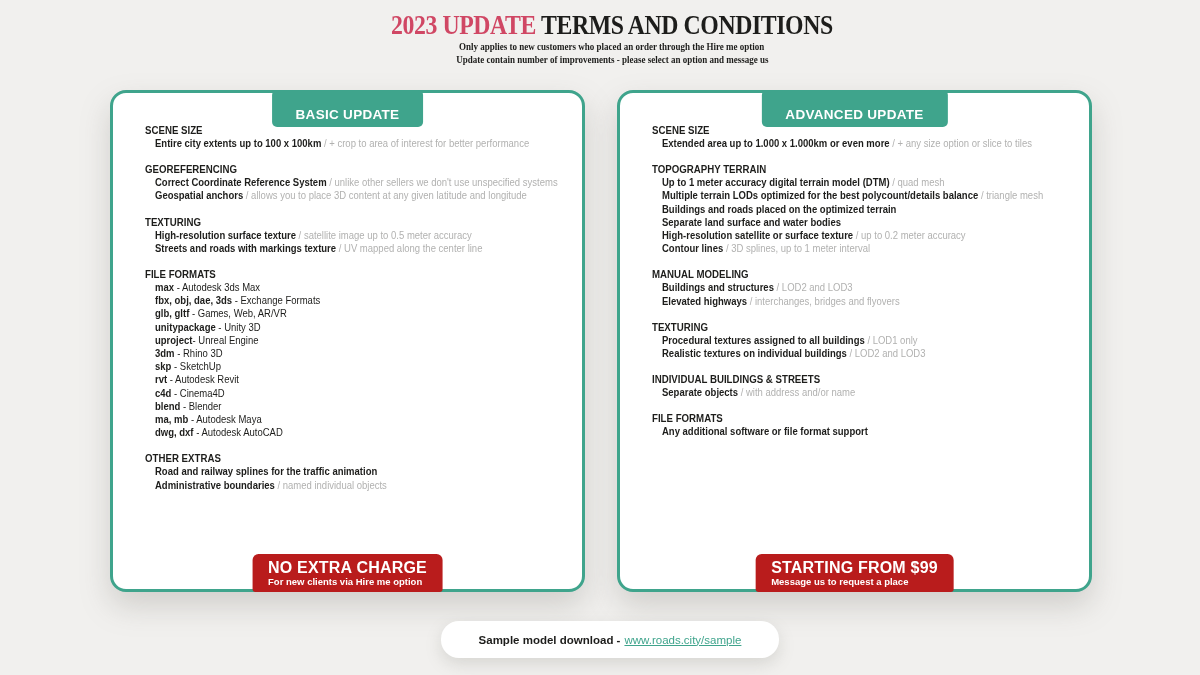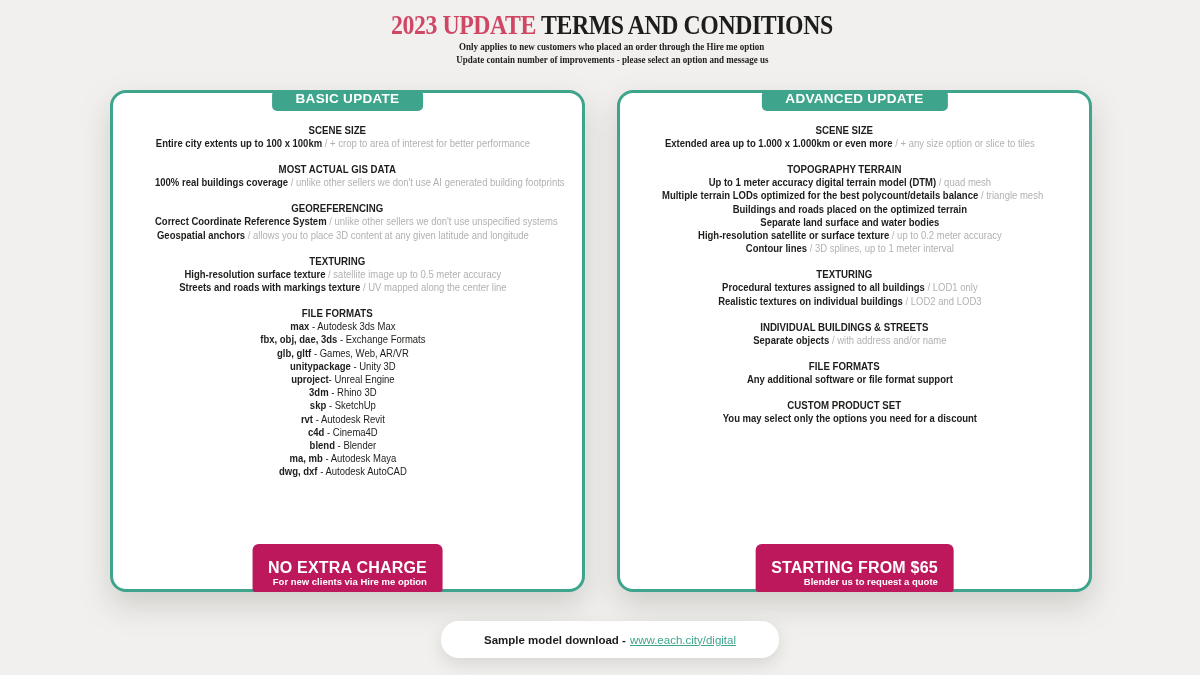--- a/index.html
+++ b/index.html
@@ -23,30 +23,30 @@
   .panel{
     position:absolute;top:90px;width:469px;height:496px;background:#ffffff;
     border:3px solid #3fa48c;border-radius:16px;
     box-shadow:0 14px 30px rgba(125,122,115,0.28);
   }
   .panel.basic{left:110px;}
   .panel.advanced{left:617px;}
   .panel-badge{
     position:absolute;top:-3px;left:50%;transform:translateX(-50%);
     background:#3fa48c;color:#fff;font-weight:bold;font-size:13.5px;
-    padding:1px 24px 5px;border-radius:5px;white-space:nowrap;letter-spacing:0.3px;
+    padding:17px 24px 5px;border-radius:5px;white-space:nowrap;letter-spacing:0.3px;
   }
   .bottom-badge{
     position:absolute;bottom:-3px;left:50%;transform:translateX(-50%);
-    background:#be185d;color:#fff;text-align:right;
-    padding:15px 16px 5px;border-radius:6px 6px 3px 3px;white-space:nowrap;
+    background:#b91c1c;color:#fff;text-align:left;
+    padding:5px 16px 5px;border-radius:6px 6px 3px 3px;white-space:nowrap;
   }
   .bottom-badge .big{font-size:16px;font-weight:bold;line-height:17px;letter-spacing:0.2px;}
   .bottom-badge .small{font-size:9.5px;line-height:11px;font-weight:bold;}
-  .panel-content{padding:31px 0 0 32px;text-align:center;}
+  .panel-content{padding:31px 0 0 32px;}
   .section{margin-bottom:13px;}
   .section-title{
     font-size:11px;font-weight:bold;line-height:13px;
     transform:scaleX(0.88);transform-origin:0 50%;white-space:nowrap;
   }
   .item{
     font-size:10.8px;line-height:13.2px;margin-left:10px;
     transform:scaleX(0.88);transform-origin:0 50%;white-space:nowrap;
   }
   .item .b{font-weight:bold;}
@@ -80,24 +80,20 @@
 
 <div id="panels">
     <div class="panel basic">
       <div class="panel-badge">BASIC UPDATE</div>
       <div class="panel-content">
         <div class="section">
           <div class="section-title">SCENE SIZE</div>
           <div class="item"><span class="b">Entire city extents up to 100 x 100km</span><span class="note"> / + crop to area of interest for better performance</span></div>
         </div>
         <div class="section">
-          <div class="section-title">MOST ACTUAL GIS DATA</div>
-          <div class="item"><span class="b">100% real buildings coverage</span><span class="note"> / unlike other sellers we don't use AI generated building footprints</span></div>
-        </div>
-        <div class="section">
           <div class="section-title">GEOREFERENCING</div>
           <div class="item"><span class="b">Correct Coordinate Reference System</span><span class="note"> / unlike other sellers we don't use unspecified systems</span></div>
           <div class="item"><span class="b">Geospatial anchors</span><span class="note"> / allows you to place 3D content at any given latitude and longitude</span></div>
         </div>
         <div class="section">
           <div class="section-title">TEXTURING</div>
           <div class="item"><span class="b">High-resolution surface texture</span><span class="note"> / satellite image up to 0.5 meter accuracy</span></div>
           <div class="item"><span class="b">Streets and roads with markings texture</span><span class="note"> / UV mapped along the center line</span></div>
         </div>
         <div class="section">
@@ -108,20 +104,25 @@
           <div class="item"><span class="b">unitypackage</span><span class="plain"> - Unity 3D</span></div>
           <div class="item"><span class="b">uproject</span><span class="plain">- Unreal Engine</span></div>
           <div class="item"><span class="b">3dm</span><span class="plain"> - Rhino 3D</span></div>
           <div class="item"><span class="b">skp</span><span class="plain"> - SketchUp</span></div>
           <div class="item"><span class="b">rvt</span><span class="plain"> - Autodesk Revit</span></div>
           <div class="item"><span class="b">c4d</span><span class="plain"> - Cinema4D</span></div>
           <div class="item"><span class="b">blend</span><span class="plain"> - Blender</span></div>
           <div class="item"><span class="b">ma, mb</span><span class="plain"> - Autodesk Maya</span></div>
           <div class="item"><span class="b">dwg, dxf</span><span class="plain"> - Autodesk AutoCAD</span></div>
         </div>
+        <div class="section">
+          <div class="section-title">OTHER EXTRAS</div>
+          <div class="item"><span class="b">Road and railway splines for the traffic animation</span></div>
+          <div class="item"><span class="b">Administrative boundaries</span><span class="note"> / named individual objects</span></div>
+        </div>
       </div>
       <div class="bottom-badge">
         <div class="big">NO EXTRA CHARGE</div>
         <div class="small">For new clients via Hire me option</div>
       </div>
     </div>
     <div class="panel advanced">
       <div class="panel-badge">ADVANCED UPDATE</div>
       <div class="panel-content">
         <div class="section">
@@ -131,40 +132,41 @@
         <div class="section">
           <div class="section-title">TOPOGRAPHY TERRAIN</div>
           <div class="item"><span class="b">Up to 1 meter accuracy digital terrain model (DTM)</span><span class="note"> / quad mesh</span></div>
           <div class="item"><span class="b">Multiple terrain LODs optimized for the best polycount/details balance</span><span class="note"> / triangle mesh</span></div>
           <div class="item"><span class="b">Buildings and roads placed on the optimized terrain</span></div>
           <div class="item"><span class="b">Separate land surface and water bodies</span></div>
           <div class="item"><span class="b">High-resolution satellite or surface texture</span><span class="note"> / up to 0.2 meter accuracy</span></div>
           <div class="item"><span class="b">Contour lines</span><span class="note"> / 3D splines, up to 1 meter interval</span></div>
         </div>
         <div class="section">
+          <div class="section-title">MANUAL MODELING</div>
+          <div class="item"><span class="b">Buildings and structures</span><span class="note"> / LOD2 and LOD3</span></div>
+          <div class="item"><span class="b">Elevated highways</span><span class="note"> / interchanges, bridges and flyovers</span></div>
+        </div>
+        <div class="section">
           <div class="section-title">TEXTURING</div>
           <div class="item"><span class="b">Procedural textures assigned to all buildings</span><span class="note"> / LOD1 only</span></div>
           <div class="item"><span class="b">Realistic textures on individual buildings</span><span class="note"> / LOD2 and LOD3</span></div>
         </div>
         <div class="section">
           <div class="section-title">INDIVIDUAL BUILDINGS &amp; STREETS</div>
           <div class="item"><span class="b">Separate objects</span><span class="note"> / with address and/or name</span></div>
         </div>
         <div class="section">
           <div class="section-title">FILE FORMATS</div>
           <div class="item"><span class="b">Any additional software or file format support</span></div>
         </div>
-        <div class="section">
-          <div class="section-title">CUSTOM PRODUCT SET</div>
-          <div class="item"><span class="b">You may select only the options you need for a discount</span></div>
-        </div>
       </div>
       <div class="bottom-badge">
-        <div class="big">STARTING FROM $65</div>
-        <div class="small">Blender us to request a quote</div>
+        <div class="big">STARTING FROM $99</div>
+        <div class="small">Message us to request a place</div>
       </div>
     </div>
   </div>
 
 <div class="footer-pill">
   <span class="footer-label">Sample model download -</span>
-  <span class="footer-link">www.each.city/digital</span>
+  <span class="footer-link">www.roads.city/sample</span>
 </div>
 
 </body></html>

